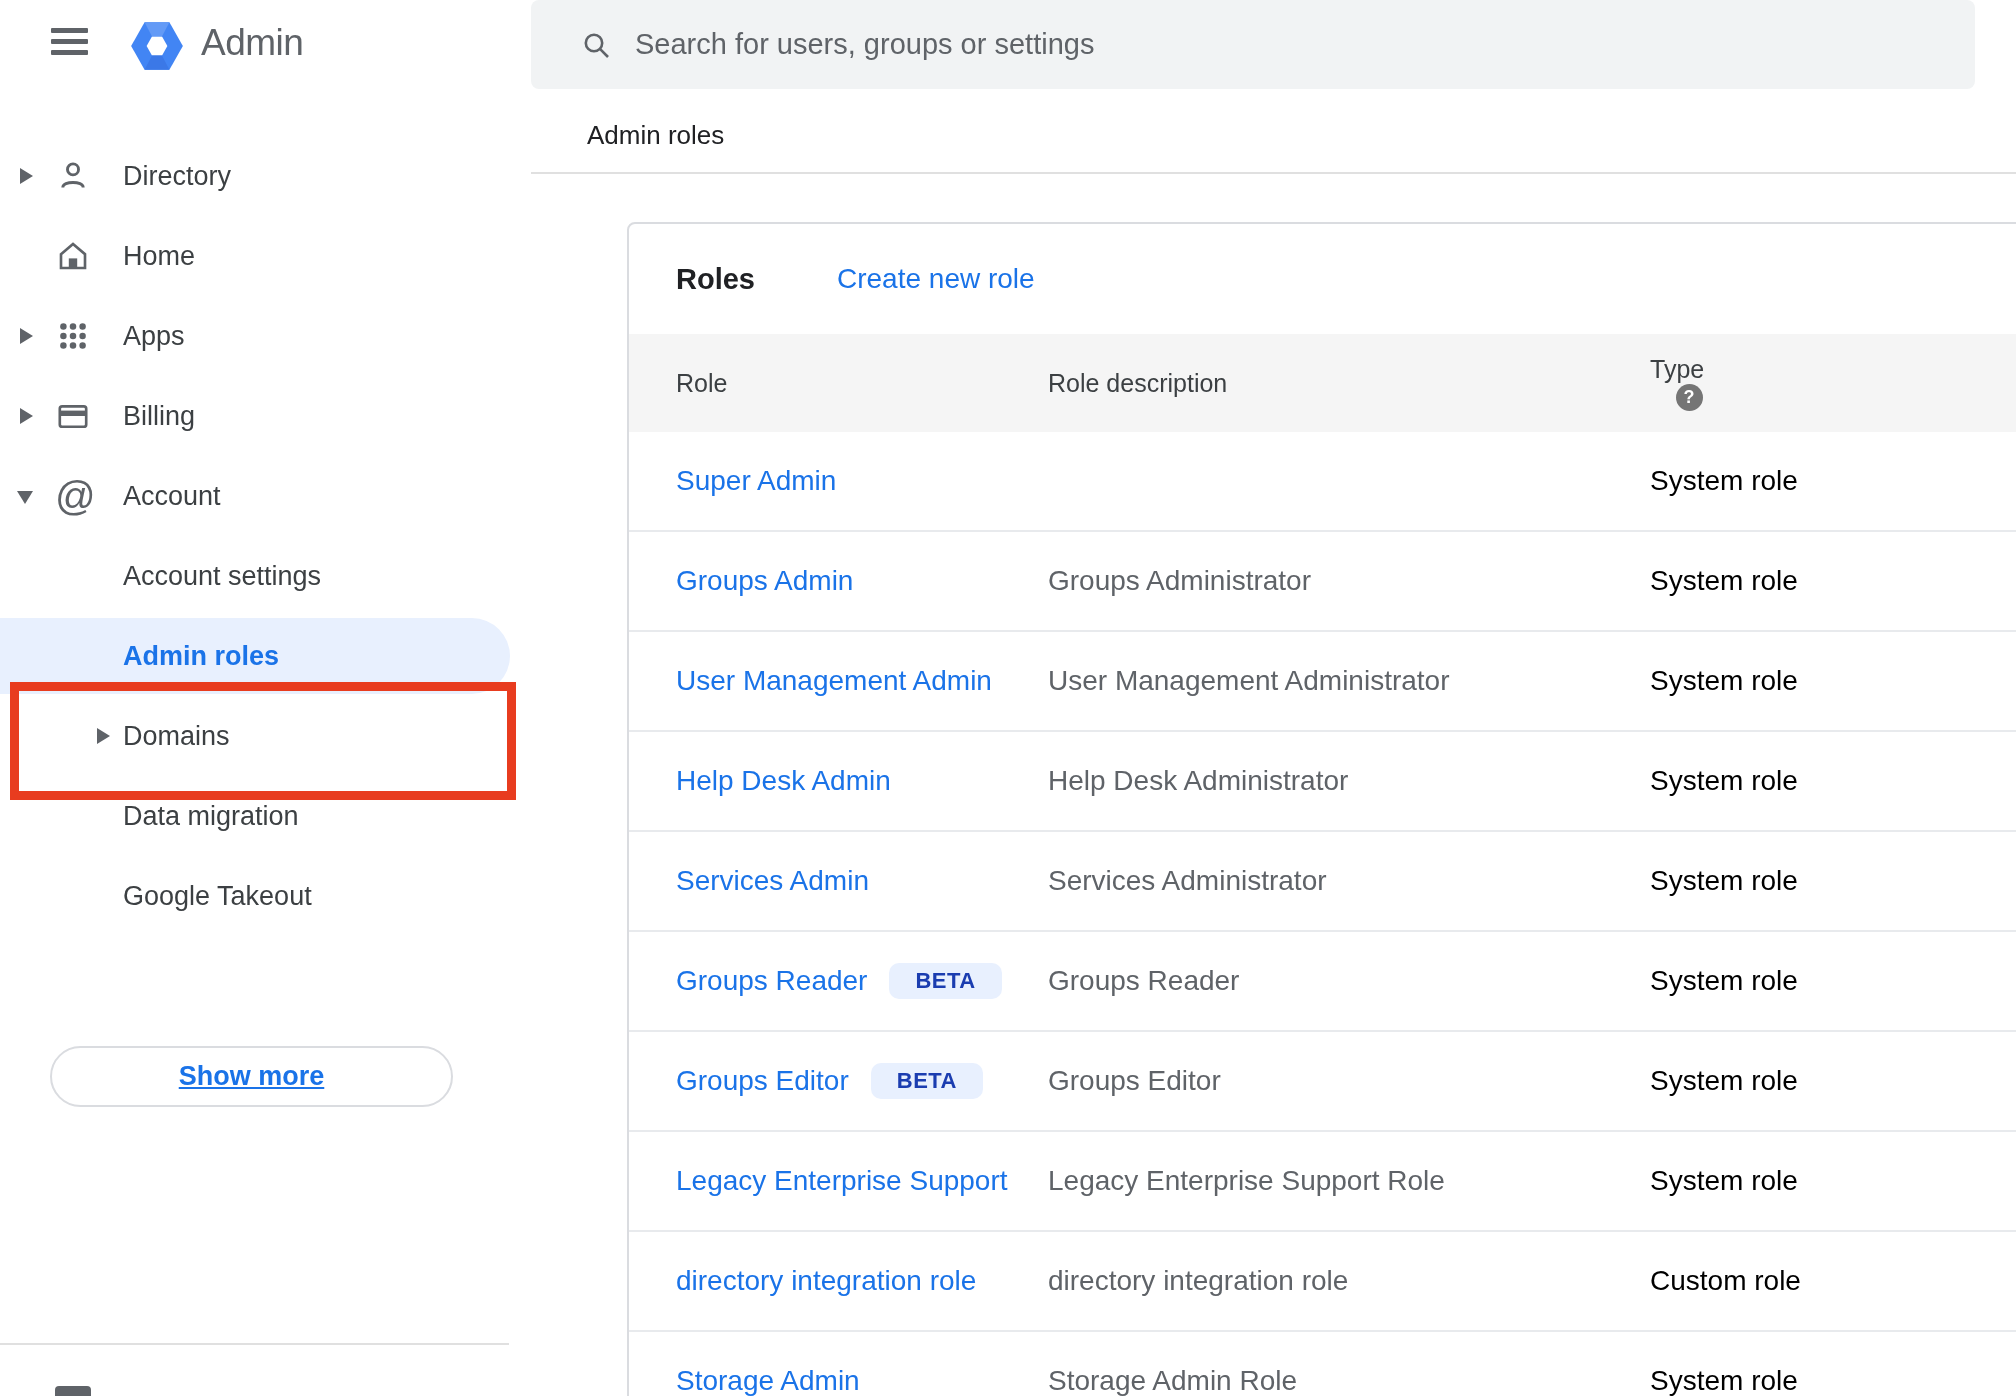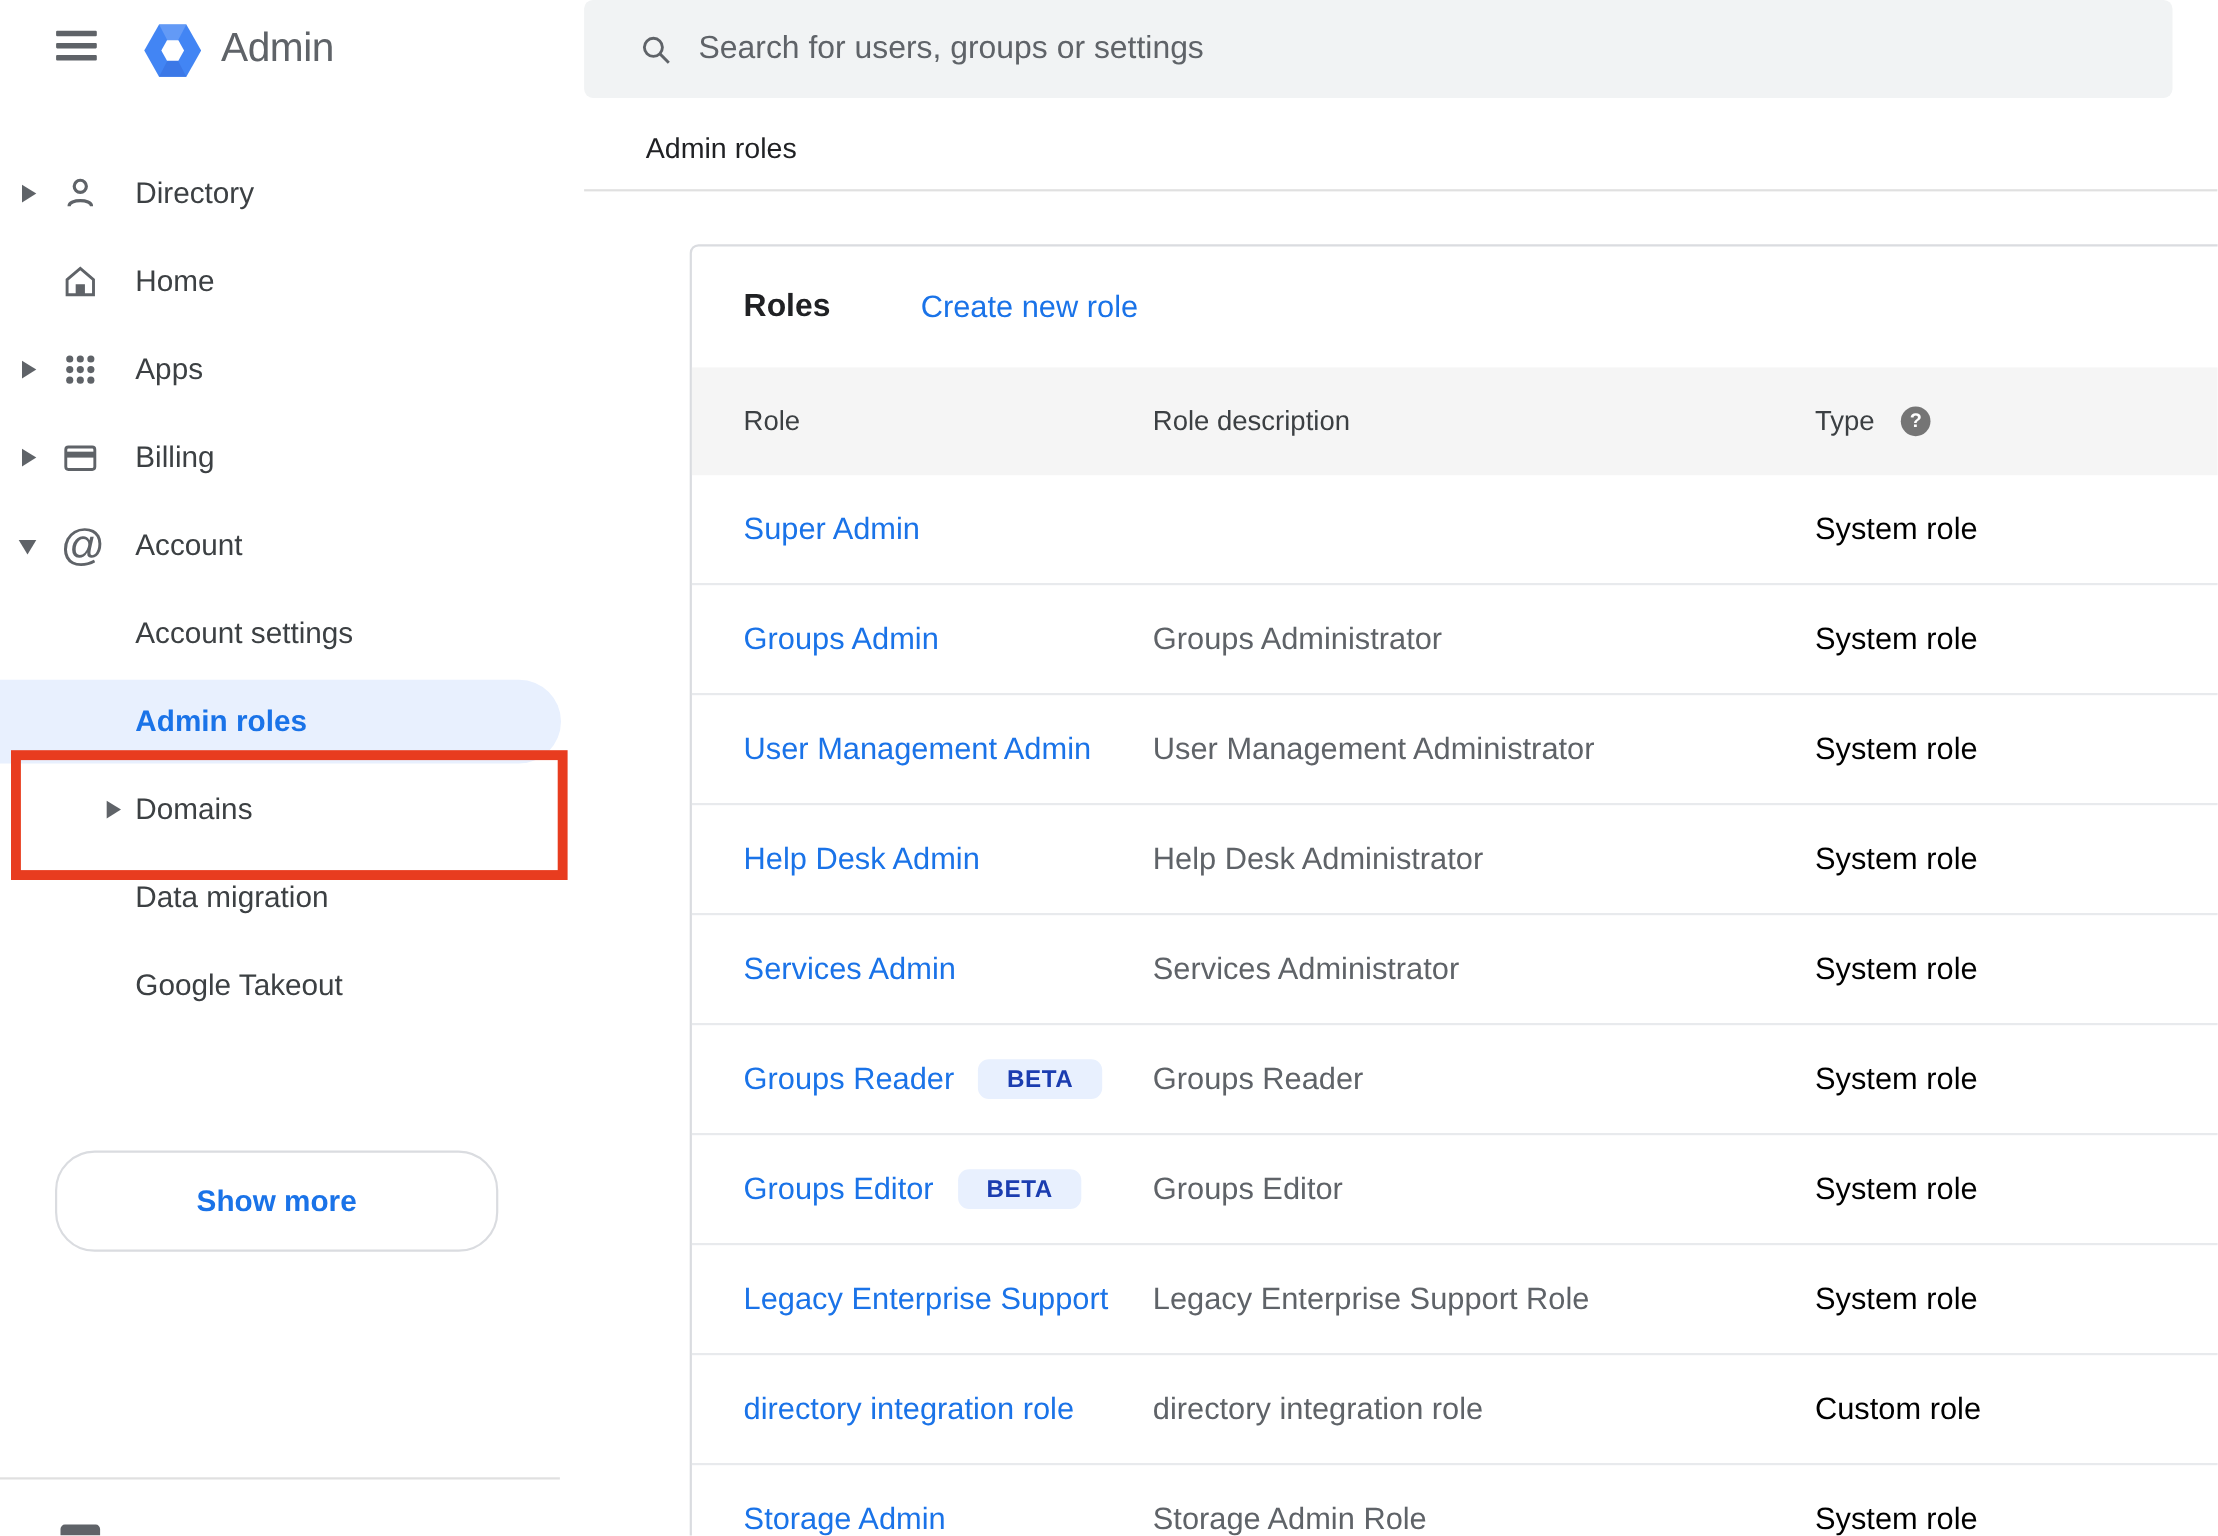--- a/index.html
+++ b/index.html
@@ -23,41 +23,41 @@
   .caret.sub-caret{left:97px;}
   .icon-slot{position:absolute;left:55px;top:50%;margin-top:-18px;width:36px;height:36px;color:#5f6368;}
   .icon-slot svg{width:36px;height:36px;}
   .at-glyph{font-size:40px;color:#5f6368;line-height:36px;display:block;text-align:center;}
   .nav-label{position:absolute;left:123px;top:50%;transform:translateY(-50%);font-size:27px;color:#3c4043;white-space:nowrap;}
   .nav-row.active::before{content:"";position:absolute;left:0;top:2px;bottom:2px;right:21px;background:#e8f0fe;border-radius:0 40px 40px 0;}
   .nav-row.active .nav-label{color:#1a73e8;font-weight:bold;}
   
   .annotation{position:absolute;left:10px;top:682px;width:506px;height:118px;border:9px solid #e83c1f;box-sizing:border-box;pointer-events:none;z-index:5;}
   
-  .show-more{position:absolute;left:50px;top:1046px;width:403px;height:92px;border:2px solid #dadce0;border-radius:36px;background:#fff;
-    color:#1a73e8;font-size:27px;font-weight:bold;font-family:inherit;cursor:pointer;}
+  .show-more{position:absolute;left:50px;top:1046px;width:403px;height:61px;border:2px solid #dadce0;border-radius:36px;background:#fff;
+    color:#1a73e8;font-size:27px;font-weight:bold;font-family:inherit;cursor:pointer;text-decoration:underline;}
   .sidebar-bottom-divider{position:absolute;left:0;top:1343px;width:509px;height:2px;background:#e0e0e0;}
   .partial-icon{position:absolute;left:55px;top:1386px;width:36px;height:10px;background:#5f6368;border-radius:4px 4px 0 0;}
   
   .searchbar{position:absolute;left:531px;top:0;width:1444px;height:89px;background:#f1f3f4;border-radius:8px;display:flex;align-items:center;}
   .search-icon{margin-left:50px;width:30px;height:30px;flex:none;}
   .search-input{flex:1;margin-left:22px;margin-right:30px;border:none;outline:none;background:transparent;
     font-size:29px;color:#202124;font-family:inherit;}
   .search-input::placeholder{color:#5f6368;opacity:1;}
   
   .breadcrumb{position:absolute;left:587px;top:120px;font-size:26px;color:#202124;}
   .content-divider{position:absolute;left:531px;top:172px;width:1485px;height:2px;background:#e0e0e0;}
   
   .card{position:absolute;left:627px;top:222px;width:1410px;height:1200px;border:2px solid #dadce0;border-radius:8px 0 0 0;background:#fff;box-sizing:border-box;}
   .card-titlebar{position:relative;height:110px;}
   .card-title{position:absolute;left:47px;top:50%;transform:translateY(-50%);font-size:29px;font-weight:bold;color:#202124;}
   .create-link{position:absolute;left:208px;top:50%;transform:translateY(-50%);font-size:28px;color:#1a73e8;text-decoration:none;cursor:pointer;}
   .thead{position:relative;height:98px;background:#f5f5f5;}
   .th{position:absolute;top:50%;transform:translateY(-50%);font-size:25px;color:#3c4043;display:flex;align-items:center;}
-  .th-role{left:47px;} .th-desc{left:419px;} .th-type{left:1021px;}
+  .th-role{left:47px;} .th-desc{left:419px;} .th-type{left:1021px;flex-direction:column;}
   .help-icon{display:inline-flex;align-items:center;justify-content:center;width:27px;height:27px;margin-left:24px;border-radius:50%;
     background:#757575;color:#fff;font-size:18px;font-weight:bold;cursor:pointer;}
   .trow{position:relative;height:98px;}
   .trow + .trow{border-top:2px solid #e8eaed;}
   .td{position:absolute;top:50%;transform:translateY(-50%);font-size:28px;white-space:nowrap;display:flex;align-items:center;}
   .td-role{left:47px;color:#1a73e8;cursor:pointer;justify-content:center;}
   .td-desc{left:419px;color:#5f6368;}
   .td-type{left:1021px;color:#000000;}
   .beta-badge{display:inline-block;margin-left:22px;padding:5px 26px;background:#e8f0fe;color:#1b3db0;
     font-size:22px;font-weight:bold;letter-spacing:0.5px;border-radius:10px;}

